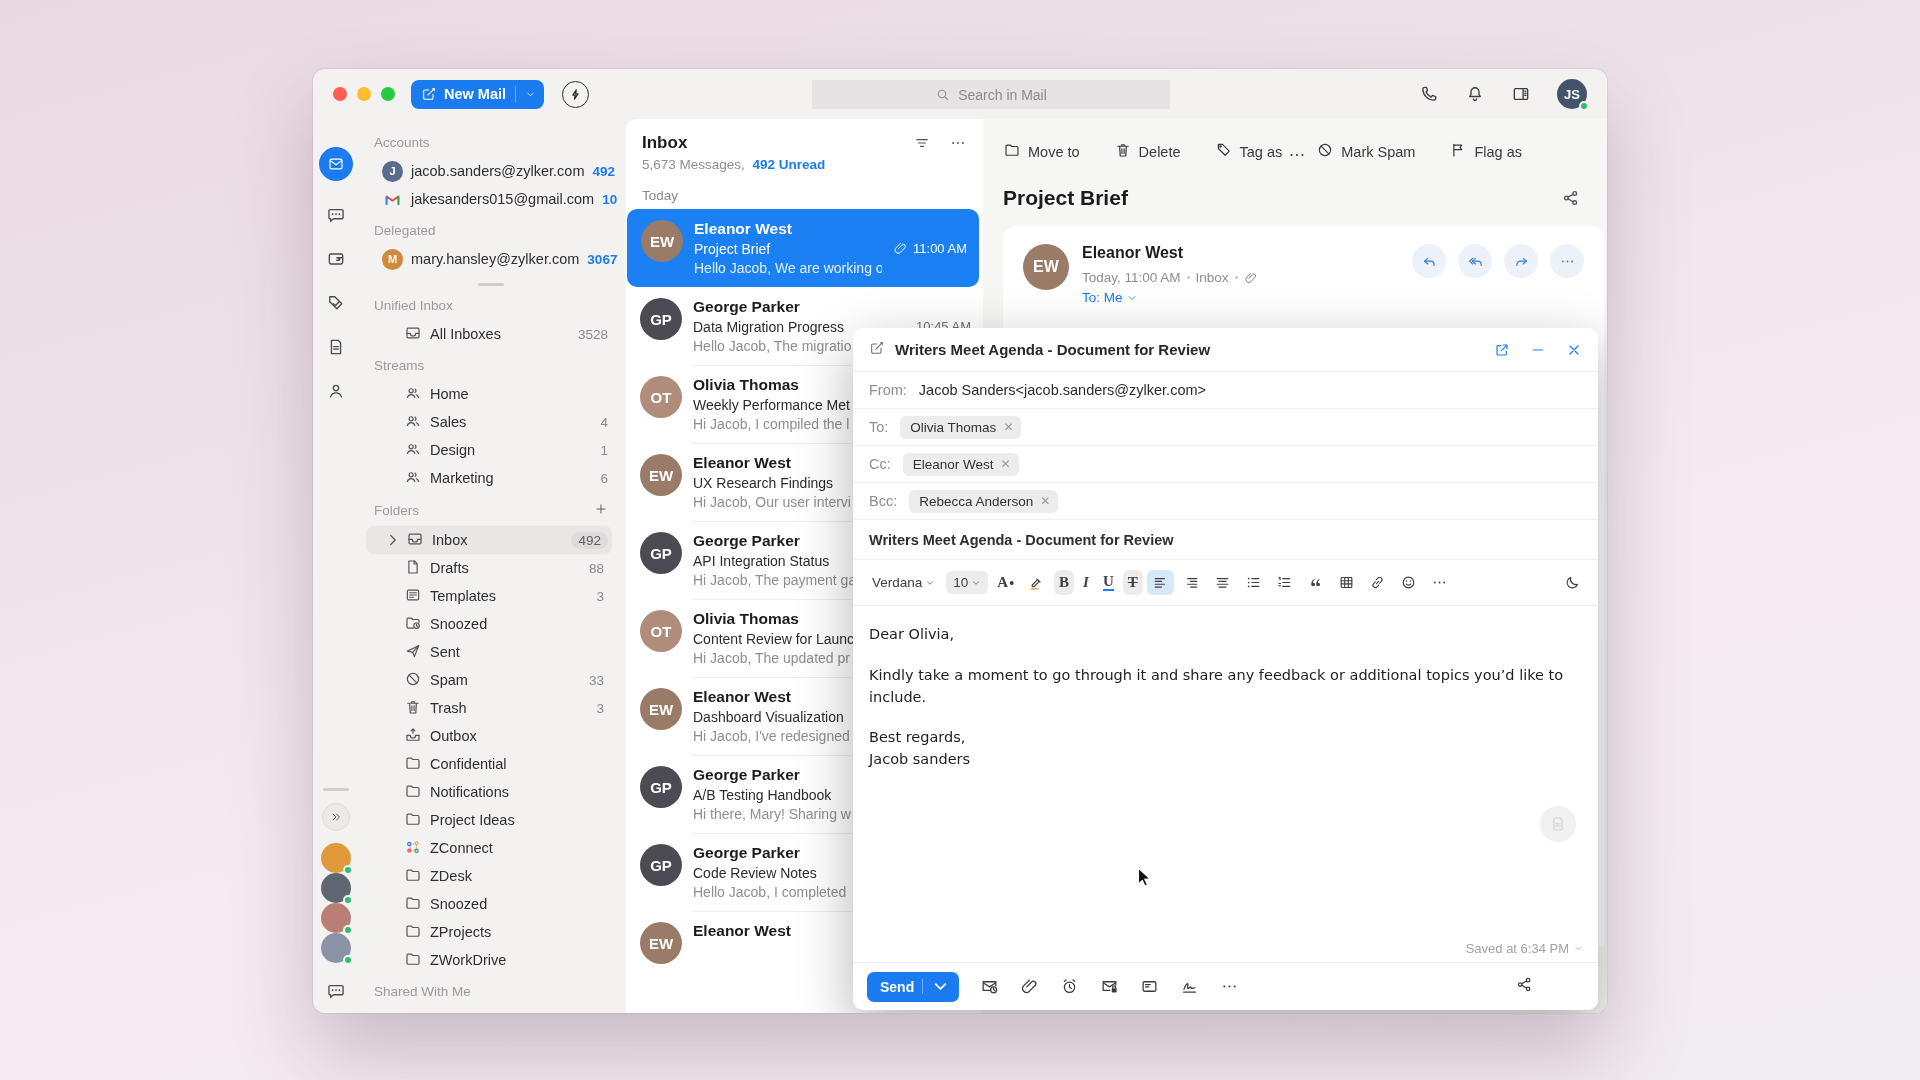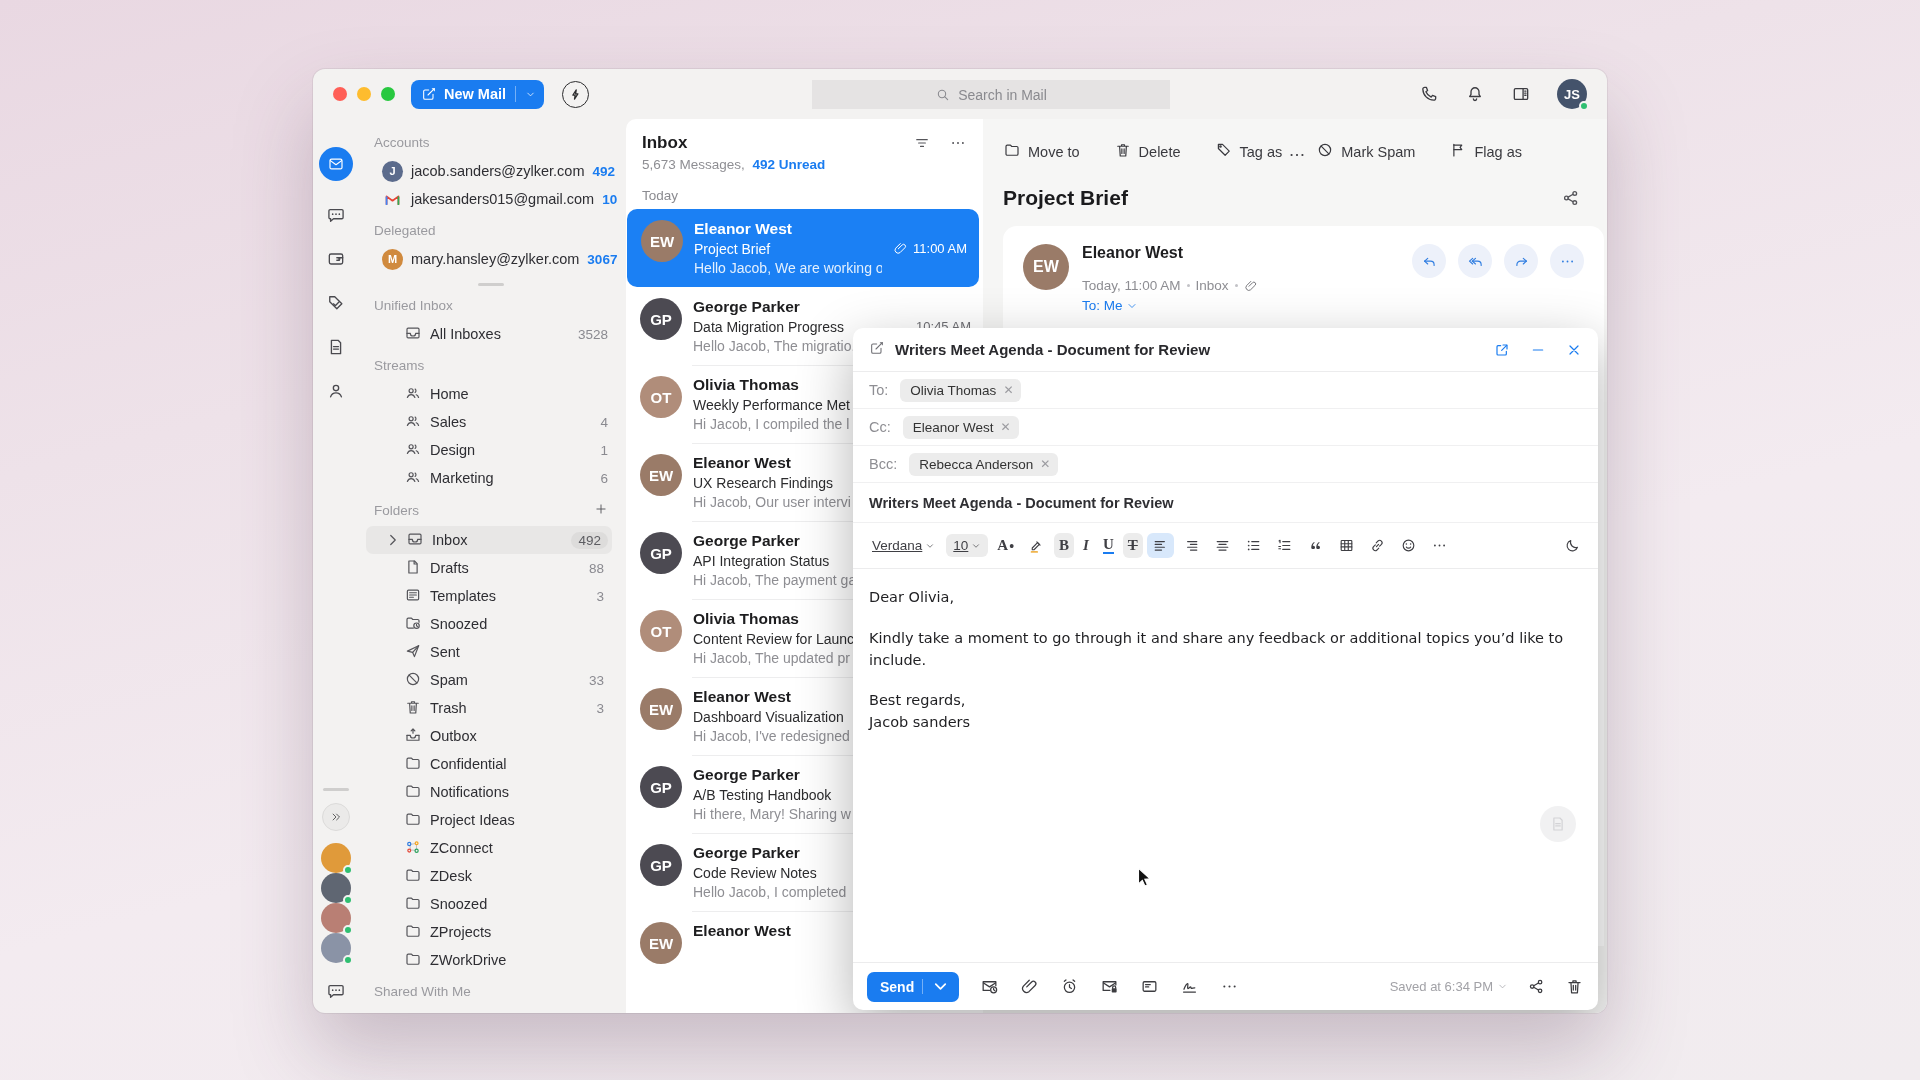--- a/index.html
+++ b/index.html
@@ -101,21 +101,21 @@
   .rtool .ic{width:18px;height:18px;}
   .rtitle-row{ display:flex; align-items:center; margin-top:24px; padding-right:26px;}
   .rtitle { font-size:21px; font-weight:bold; color:#1b1b1d; }
   .rtitle-row .share{margin-left:auto;color:#55555a;}
   .mailcard { margin-top:16px; margin-right:3px; background:#fff; border-radius:14px 14px 0 0;
     height:720px; padding:18px 20px; position:relative;}
   .mc-head{display:flex; gap:13px;}
   .mc-av{width:46px;height:46px;border-radius:50%;background:#9a7b68;color:#fff;font-size:16px;
     font-weight:bold;display:flex;align-items:center;justify-content:center;flex:none;}
   .mc-sender{font-size:16px;font-weight:bold;color:#1d1d1f;}
-  .mc-meta{font-size:13.5px;color:#8e8e93;margin-top:16px;display:flex;align-items:center;gap:6px;}
+  .mc-meta{font-size:13.5px;color:#8e8e93;margin-top:8px;display:flex;align-items:center;gap:6px;}
   .mc-meta .dot{width:3px;height:3px;border-radius:50%;background:#c2c2c6;}
   .mc-meta .ic{width:14px;height:14px;color:#6f6f74;}
   .mc-to{font-size:13.5px;color:#1a7cf0;margin-top:5px;display:flex;align-items:center;gap:3px;}
   .mc-to .ic{width:12px;height:12px;}
   .mc-actions{margin-left:auto;display:flex;gap:12px;}
   .circbtn{width:34px;height:34px;border-radius:50%;background:#edf1fa;color:#2f7de1;
     display:flex;align-items:center;justify-content:center;}
   .circbtn .ic{width:17px;height:17px;}
   
   .compose { position:absolute; left:540px; top:259px; width:745px; height:682px; background:#fff;
@@ -140,35 +140,35 @@
   .tb { padding:4px 5px; border-radius:6px; display:flex; align-items:center; gap:3px; }
   .tb .ic{width:17px;height:17px;}
   .tb-on { background:#ececec; }
   .tb-sel { background:#d8e8fb; }
   .tb .cdn{width:10px;height:10px;}
   .tb-letter{font-size:15px;font-weight:bold;font-family:"Liberation Serif",serif;}
   .tb-i{font-style:italic;font-family:"Liberation Serif",serif;font-weight:bold;}
   .tb-u{text-decoration:none;border-bottom:2px solid #1a7cf0;line-height:1;font-family:"Liberation Serif",serif;font-weight:bold;}
   .tb-s{text-decoration:line-through;font-family:"Liberation Serif",serif;font-weight:bold;}
   .tb-moon{margin-left:auto;}
-  .fontname{padding:4px 7px;text-decoration:underline;}
+  .fontname{padding:4px 7px;}
   
   .c-body { flex:1; padding:18px 16px 0; font-family:"DejaVu Sans", sans-serif; font-size:14.5px;
     color:#1f1f22; line-height:1.5; position:relative; overflow:hidden;}
   .cbody-p{margin-bottom:19px;}
   .watermark{position:absolute; right:22px; bottom:120px; width:36px;height:36px;border-radius:50%;
     background:#f1f1f2; color:#d3d3d6; display:flex;align-items:center;justify-content:center;}
   
   .c-foot { height:48px; border-top:1px solid #ececed; display:flex; align-items:center; padding:0 14px; gap:21px; color:#3c3c40;}
   .sendbtn { height:30px; background:#1a7cf0; color:#fff; border-radius:7px; display:flex; align-items:center;
     font-size:14px; font-weight:bold; padding:0 9px 0 13px; gap:8px;}
   .sendbtn .sep{width:1px;height:15px;background:rgba(255,255,255,.4);}
   .sendbtn .ic{width:11px;height:11px;stroke:#fff;stroke-width:2.2;}
   .c-foot .ic{width:19px;height:19px;}
-  .foot-right{margin-left:auto;display:flex;align-items:center;gap:19px;}
+  .foot-right{margin-left:auto;display:flex;align-items:center;gap:19px;flex-direction:column;}
   .saved{color:#a2a2a7;font-size:13px;display:flex;align-items:center;gap:4px;}
   .saved .ic{width:11px;height:11px;}
   
   .cursor { position:absolute; left:1133px; top:866px; width:22px; height:22px; z-index:50; pointer-events:none; }
 </style>
 </head>
 <body>
 
 <svg width="0" height="0" style="position:absolute">
   <defs>
@@ -1003,20 +1003,24 @@
           </svg>
         <svg class="ic">
             <use href="#i-minus"></use>
           </svg>
         <svg class="ic">
             <use href="#i-x"></use>
           </svg>
       </span>
     </div>
     <div class="frow">
+      <span class="flabel">From:</span>
+      <span class="fvalue">Jacob Sanders&lt;jacob.sanders@zylker.com&gt;</span>
+    </div>
+    <div class="frow">
       <span class="flabel">To:</span>
       <span class="chip">
         <span>Olivia Thomas</span>
         <span class="x">✕</span>
       </span>
     </div>
     <div class="frow">
       <span class="flabel">Cc:</span>
       <span class="chip">
         <span>Eleanor West</span>

